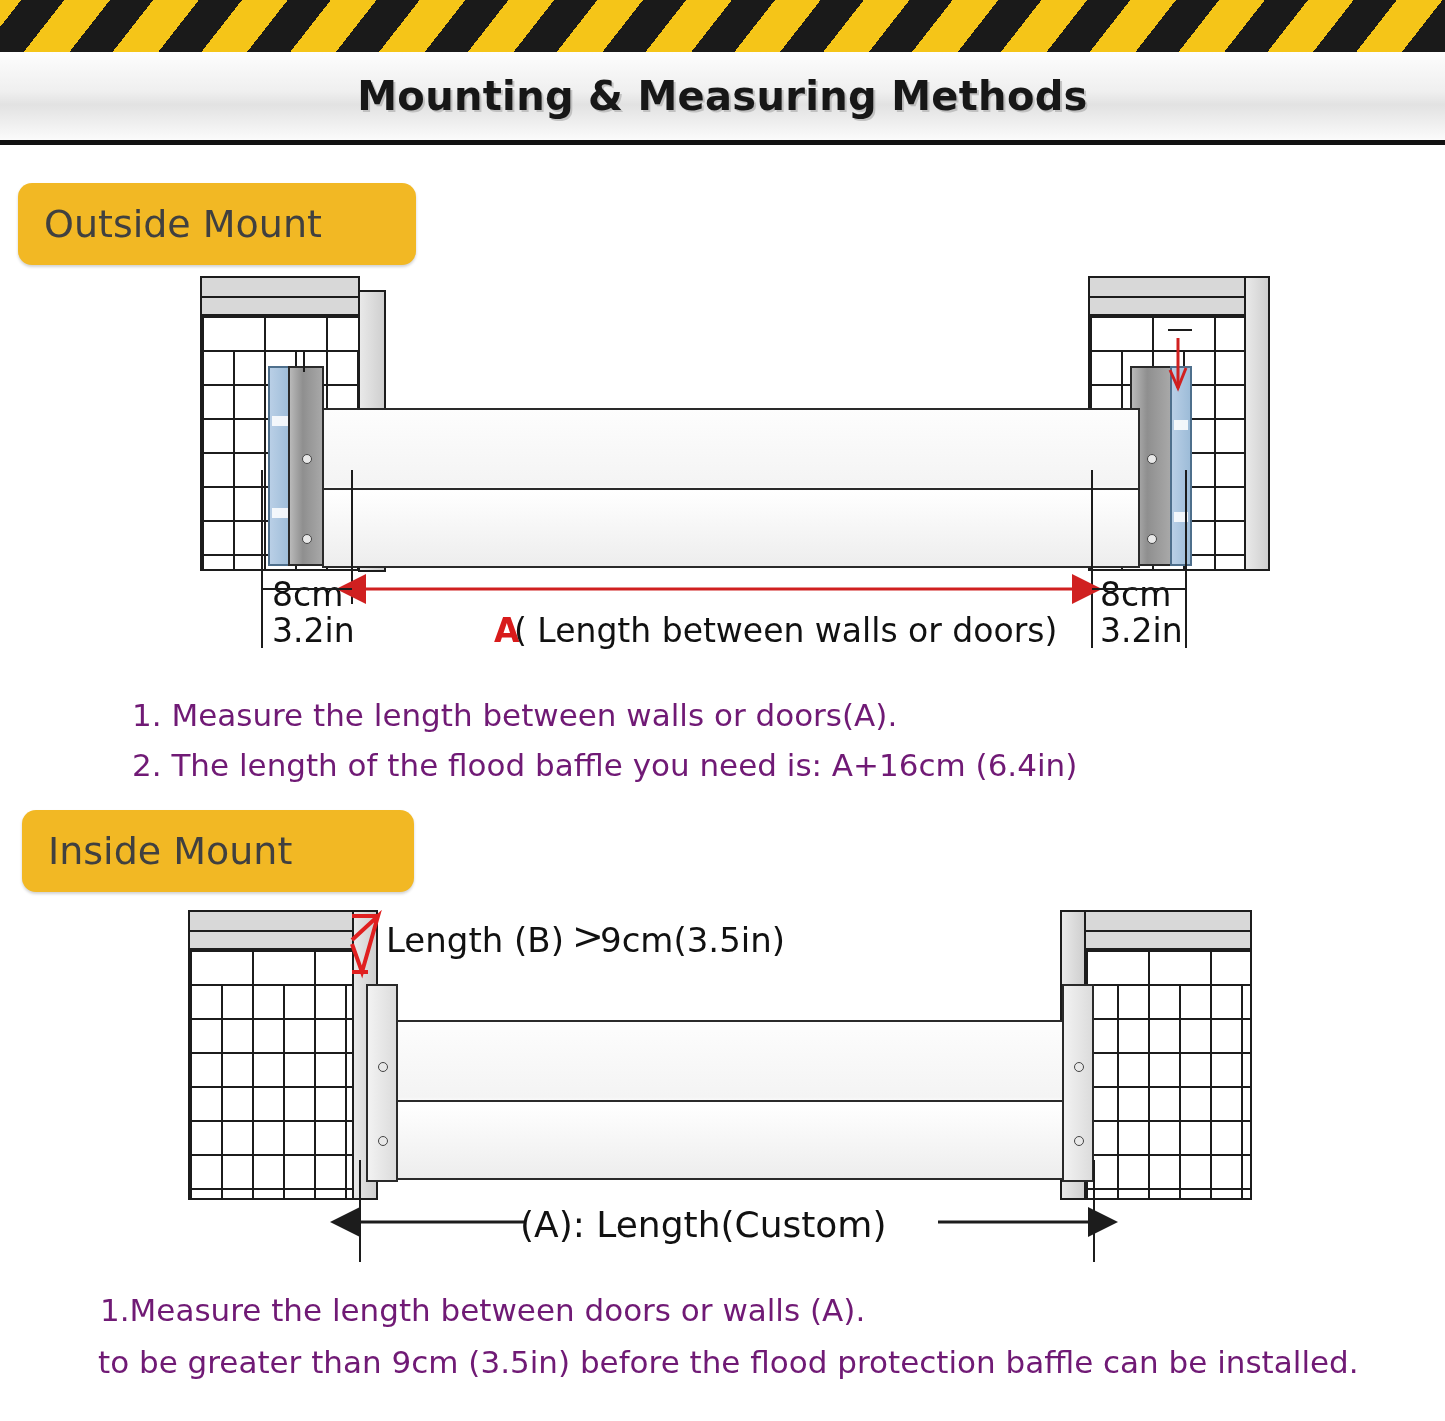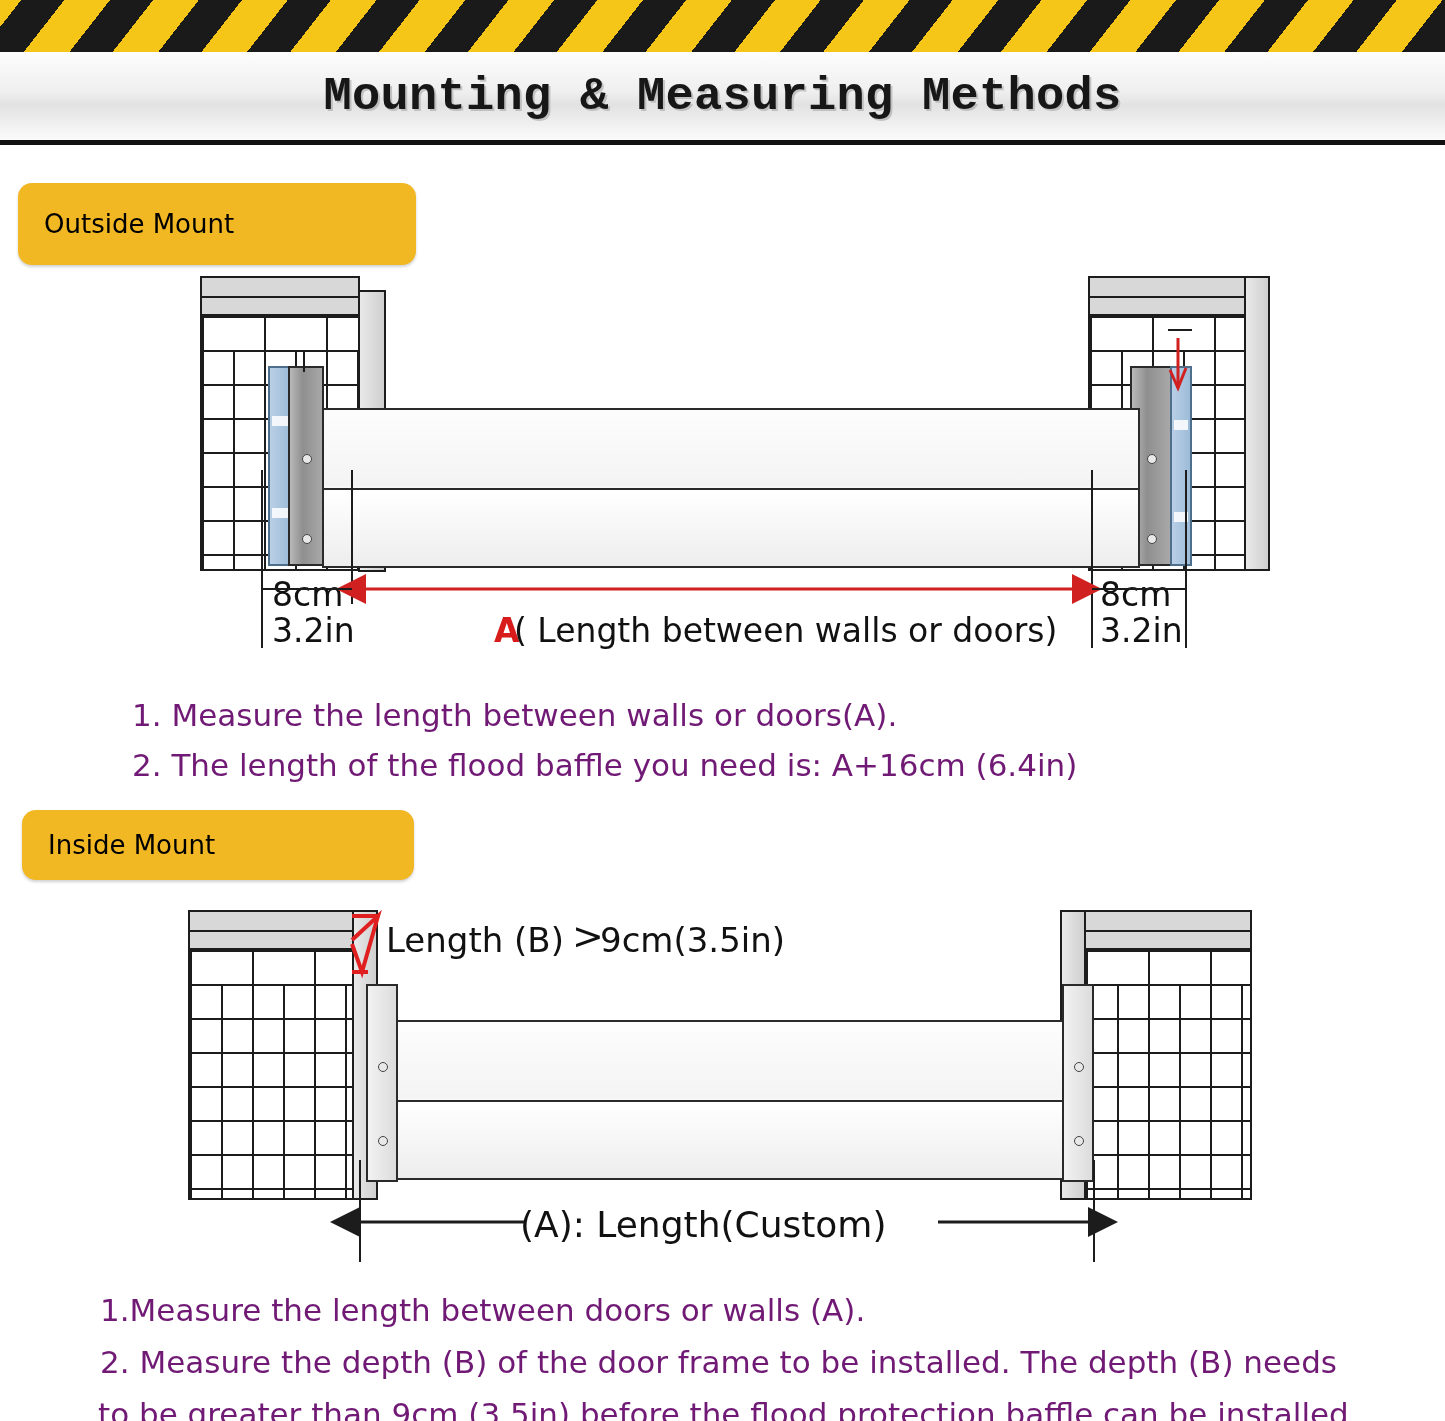--- a/index.html
+++ b/index.html
@@ -34,47 +34,46 @@
     top: 52px; left: 0;
     width: 1445px;
     height: 88px;
     background: linear-gradient(180deg, #fdfdfd 0%, #efefef 45%, #e2e2e2 60%, #fbfbfb 100%);
     border-bottom: 5px solid #111;
     display: flex;
     align-items: center;
     justify-content: center;
   }
   .title-text {
-    font-size: 47px;
+    font-size: 40px;
     font-weight: bold;
     letter-spacing: 0.3px;
     color: #171717;
     text-shadow: 2px 2px 0 rgba(160,160,160,0.55);
     white-space: nowrap;
-    font-family: Liberation Mono, monospace;
   }
 
   
   .badge {
     position: absolute;
     background: #f2b824;
     border-radius: 14px;
     display: flex;
     align-items: center;
     padding: 0 26px;
     box-sizing: border-box;
     box-shadow: 0 2px 3px rgba(0,0,0,0.18);
   }
   .badge span {
-    font-size: 26px;
-    color: #000000;
+    font-size: 38px;
+    color: #404040;
     white-space: nowrap;
   }
   #badge-outside { left: 18px; top: 183px; width: 398px; height: 82px; }
-  #badge-inside  { left: 22px; top: 810px; width: 392px; height: 70px; }
+  #badge-inside  { left: 22px; top: 810px; width: 392px; height: 82px; }
 
   
   .pillar { position: absolute; }
   .pillar .cap {
     position: absolute;
     left: 0; top: 0;
     width: 100%; height: 40px;
     background: #d8d8d8;
     border: 2px solid #1c1c1c;
     box-sizing: border-box;
@@ -272,21 +271,20 @@
 <div class="baffle" style="left:396px; top:1020px; width:668px; height:160px;"></div>
 
 <div class="label" style="left:386px; top:920px; font-size:34px;">Length (B)</div>
 <div class="label" style="left:572px; top:914px; font-size:38px;">&gt;</div>
 <div class="label" style="left:600px; top:920px; font-size:34px;">9cm(3.5in)</div>
 
 <div class="label" style="left:520px; top:1204px; font-size:36px;">(A): Length(Custom)</div>
 
 <div class="steps" style="left:100px; top:1284px; line-height:52px;">
   <div>1.Measure the length between doors or walls (A).</div>
-  <div>2. Measure the depth (B) of the door frame to be installed. The depth (B) needs</div>
   <div style="margin-left:-2px;">to be greater than 9cm (3.5in) before the flood protection baffle can be installed.</div>
 </div>
 
 <svg class="overlay">
   <defs>
     <marker id="arrowL" markerWidth="12" markerHeight="10" refX="10" refY="5" orient="auto">
       <path d="M10,0 L0,5 L10,10 z" fill="#d02020"></path>
     </marker>
     <marker id="arrowR" markerWidth="12" markerHeight="10" refX="2" refY="5" orient="auto">
       <path d="M0,0 L10,5 L0,10 z" fill="#d02020"></path>

